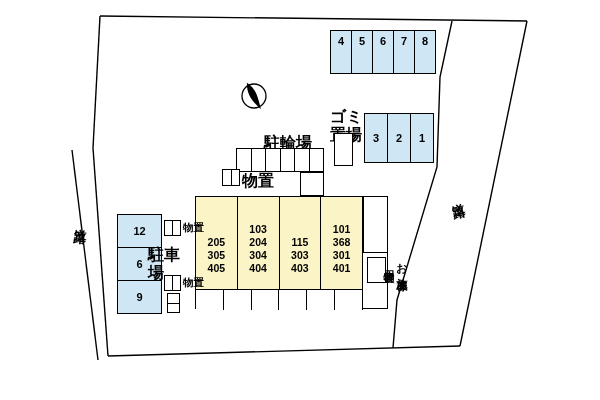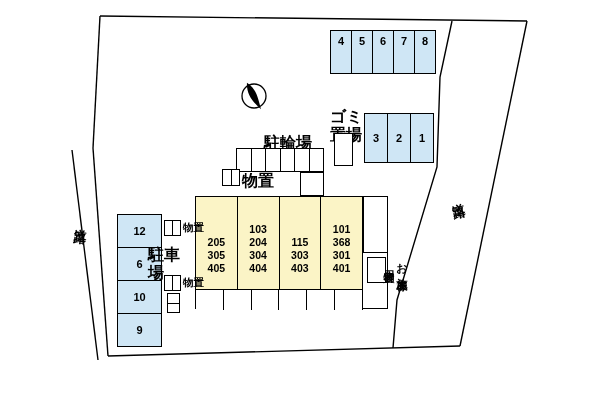--- a/index.html
+++ b/index.html
@@ -141,21 +141,20 @@
     <div class="annex"></div>
     <div class="owner-box"></div>
   </div>
 
   <div class="abs vtext owner-vtext" style="left:394px;top:255px;">お施主様</div>
   <div class="abs vtext owner-vtext" style="left:381px;top:261px;">用物置</div>
 
   <div class="abs col" style="left:117px;top:214px;">
     <div class="stall stall-left">12</div>
     <div class="stall stall-left">6</div>
-    <div class="stall stall-left">10</div>
     <div class="stall stall-left">9</div>
   </div>
 
   <div class="abs obox twocell-h" style="left:164px;top:220px;width:17px;height:16px;">
       <span></span>
       <span></span>
     </div>
   <div class="abs lbl-sm" style="left:183px;top:222px;font-size:10.5px;">物置</div>
 
   <div class="abs lbl preline" style="left:148px;top:246px;width:36px;">駐車

